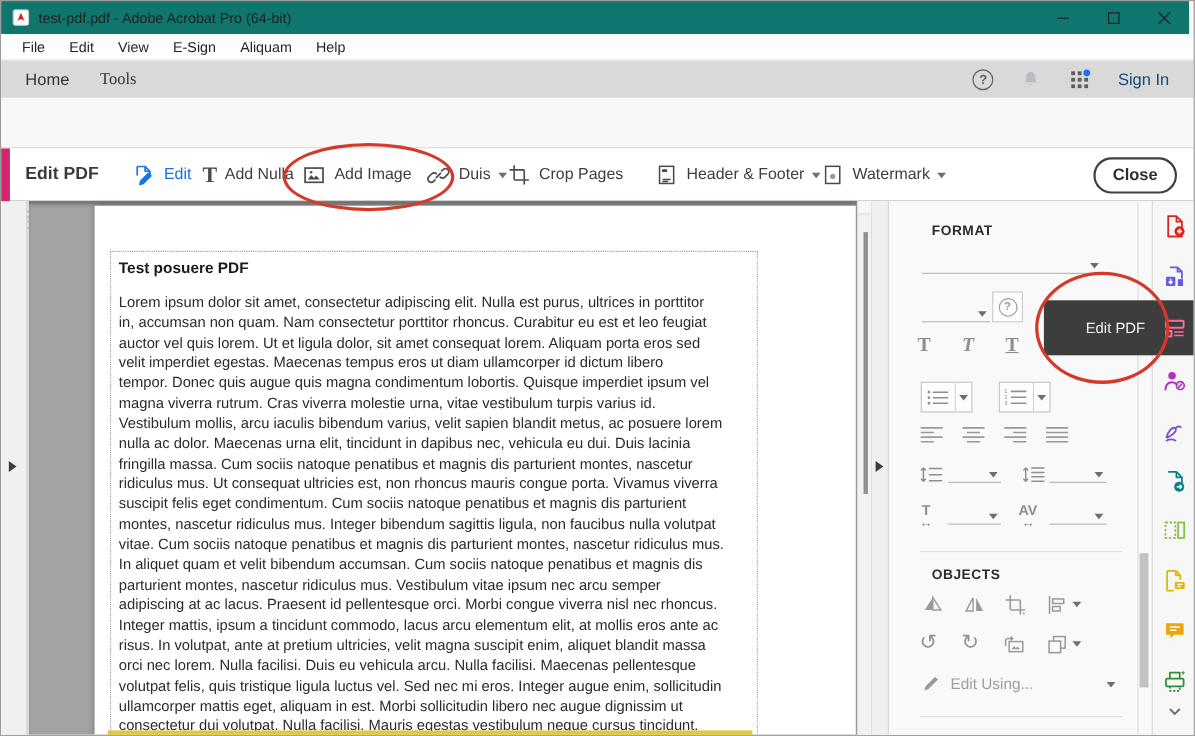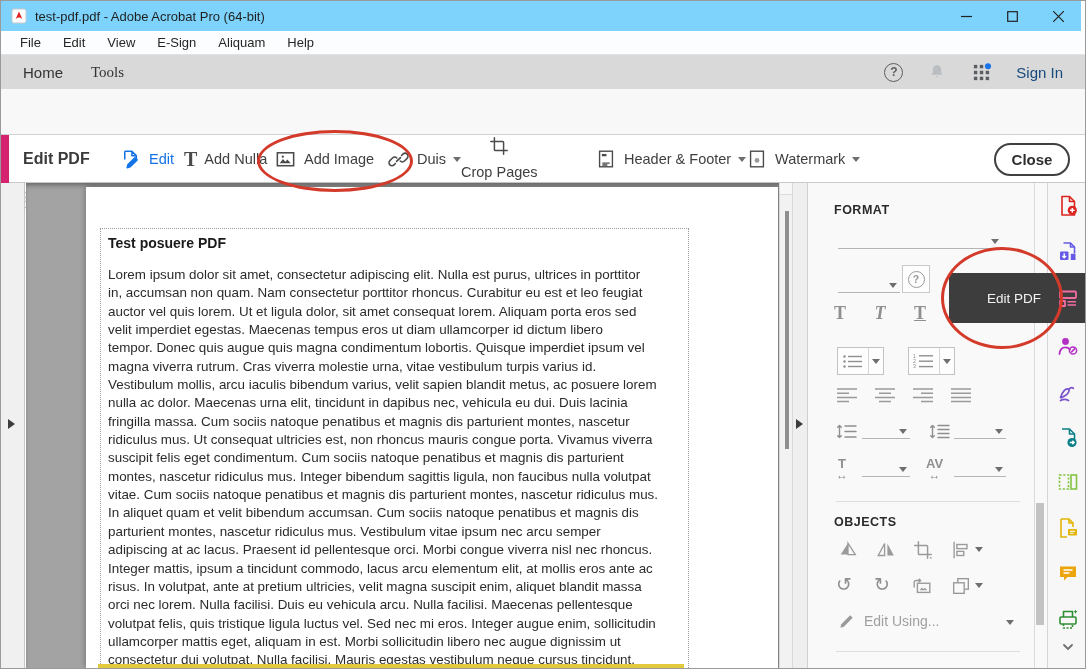--- a/index.html
+++ b/index.html
@@ -7,21 +7,21 @@
   #app {
     position:relative; width:1086px; height:669px; overflow:hidden;
     font-family:"Liberation Sans", sans-serif; background:#fff;
     border:1px solid #9a9a9a;
   }
   .abs { position:absolute; }
   svg { display:block; }
 
   
   .titlebar { position:absolute; top:0; left:0; right:4px; height:30px;
-    background:#7dd3fc; display:flex; align-items:center; }
+    background:#0f766e; display:flex; align-items:center; }
   .titlebar .app-title { font-size:13px; color:#1f1f1f; margin-left:8px; }
   .acro-badge { margin-left:10px; }
   .win-btns { position:absolute; right:0; top:0; height:30px; display:flex; }
   .win-btn { width:46px; height:30px; display:flex; align-items:center; justify-content:center; }
 
   
   .menubar { position:absolute; top:30px; left:0; right:0; height:24px;
     background:#fcfdfe; display:flex; align-items:center; padding-left:8px;
     border-bottom:1px solid #e3e3e3; }
   .menu-item { font-size:13px; color:#262626; padding:0 11px; }
@@ -87,21 +87,21 @@
   .yellow-strip { position:absolute; left:12px; top:477px; width:586px; height:5px; background:#e2c83d; }
   .v-scroll { position:absolute; left:753px; top:0; bottom:0; width:14px; background:#f2f2f2;
     border-left:1px solid #d9d9d9; border-right:1px solid #d9d9d9; }
   .v-scroll .thumb { position:absolute; left:5px; width:4px; top:28px; height:238px; background:#8f8f8f; }
   .v-scroll .cap { position:absolute; top:0; left:0; right:0; height:12px; border-bottom:1px solid #dcdcdc; background:#f7f7f7; }
   .expander { position:absolute; left:792px; top:0; bottom:0; width:14px; background:#efefef; }
 
   
   .panel { position:absolute; left:806px; top:0; bottom:0; width:240px; background:#f9f9f9;
     border-left:1px solid #cfcfcf; }
-  .panel-title { position:absolute; left:26px; font-size:12.5px; font-weight:bold; color:#2b2b2b; letter-spacing:.5px; }
+  .panel-title { position:absolute; left:39px; font-size:12.5px; font-weight:bold; color:#2b2b2b; letter-spacing:.5px; }
   .sel-line { position:absolute; border-bottom:1px solid #b5b5b5; display:flex; align-items:flex-end;
     justify-content:flex-end; padding:0 3px 4px 0; }
   .helpbox { position:absolute; left:94px; top:82px; width:28px; height:28px; border:1px solid #c9c9c9;
     background:#fdfdfd; display:flex; align-items:center; justify-content:center; }
   .helpbox .inner { width:17px; height:17px; border:1.4px solid #9a9a9a; border-radius:50%;
     display:flex; align-items:center; justify-content:center; font-size:10.5px; color:#9a9a9a; font-weight:bold; }
   .tstyle { position:absolute; top:120px; width:32px; text-align:center; font-size:18px; font-weight:bold;
     color:#8f8f8f; font-family:"Liberation Serif",serif; }
   .listbox { position:absolute; top:164px; width:47px; height:28px; border:1px solid #c2c2c2; background:#fdfdfd;
     display:flex; align-items:center; }
@@ -354,21 +354,21 @@
         <svg width="23" height="23" viewBox="0 0 24 24" fill="none" stroke="#4a4a4a" stroke-width="1.6" stroke-linecap="round">
             <path d="M10 14l4-4"></path>
             <path d="M8.8 16.2l-1.4 1.4a3.1 3.1 0 0 1-4.4-4.4l2.8-2.8a3.1 3.1 0 0 1 4.4 0"></path>
             <path d="M15.2 7.8l1.4-1.4a3.1 3.1 0 0 1 4.4 4.4l-2.8 2.8a3.1 3.1 0 0 1-4.4 0"></path>
           </svg>
         </span>
       <span>Duis</span>
       <span class="caret"></span>
     </div>
 
-    <div class="eb-item" style="left:460px;flex-direction:column;">
+    <div class="eb-item" style="left:460px;">
       <span>
         <svg width="22" height="22" viewBox="0 0 24 24" fill="none" stroke="#4a4a4a" stroke-width="1.6" stroke-linecap="round">
             <path d="M7 3v13a1 1 0 0 0 1 1h13"></path>
             <path d="M3 7h13a1 1 0 0 1 1 1v13"></path>
           </svg>
         </span>
       <span>Crop Pages</span>
     </div>
 
     <div class="eb-item" style="left:594px;">

